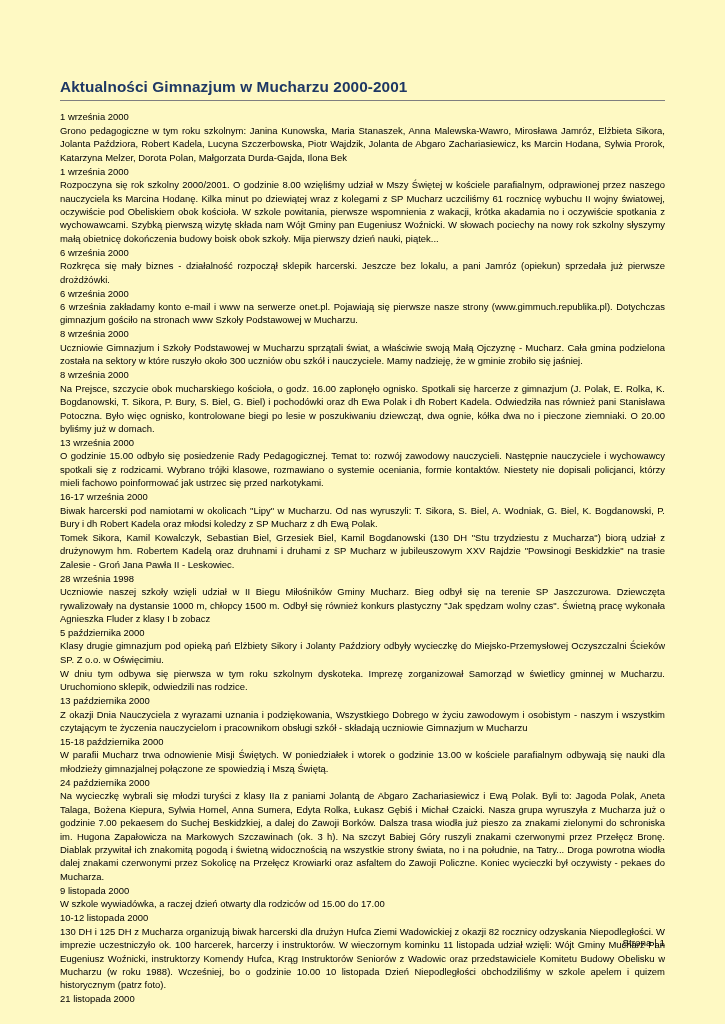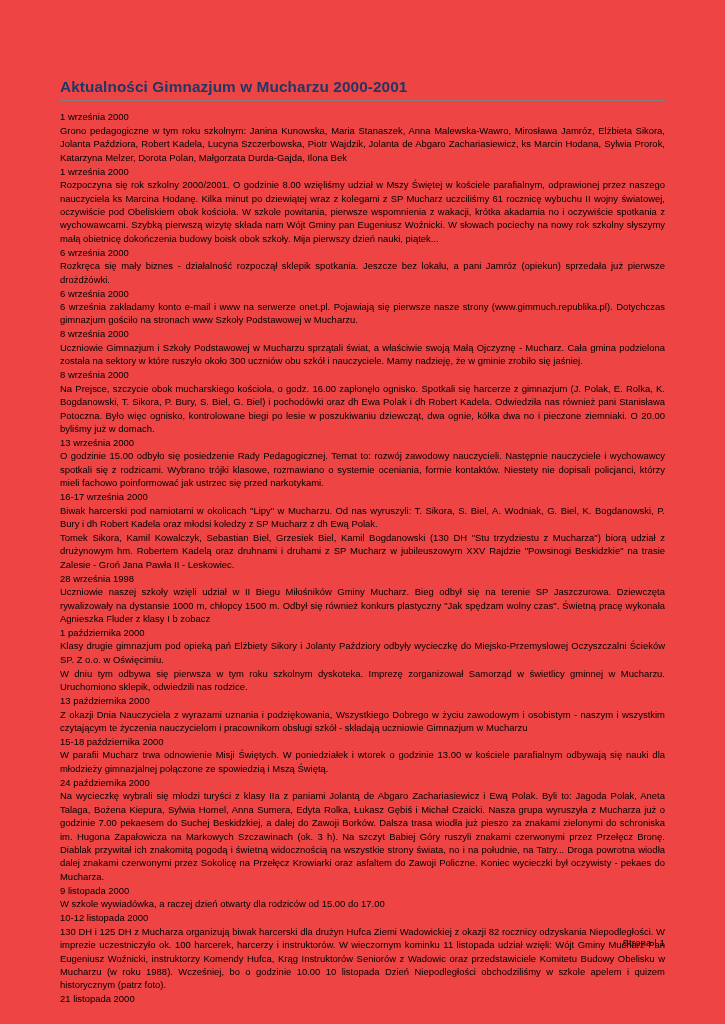--- a/index.html
+++ b/index.html
@@ -12,21 +12,21 @@
     height: 1024px;
     font-family: "Liberation Sans", sans-serif;
     color: #000000;
   }
   .page {
     position: relative;
     width: 725px;
     height: 1024px;
     box-sizing: border-box;
     padding: 78px 60px 0 60px;
-    background: #ef4444;
+    background: #fef9c3;
   }
   .doc-title {
     color: #1f3864;
     font-weight: bold;
     font-size: 11.5pt;
     letter-spacing: 0.1px;
     margin: 0 0 4px 0;
     line-height: 1.2;
   }
   .title-rule {
@@ -73,21 +73,21 @@
       <div class="entry-body">Grono pedagogiczne w tym roku szkolnym: Janina Kunowska, Maria Stanaszek, Anna Malewska-Wawro, Mirosława Jamróz, Elżbieta Sikora, Jolanta Paździora, Robert Kadela, Lucyna Szczerbowska, Piotr Wajdzik, Jolanta de Abgaro Zachariasiewicz, ks Marcin Hodana, Sylwia Prorok, Katarzyna Melzer, Dorota Polan, Małgorzata Durda-Gajda, Ilona Bek</div>
     </div>
 
     <div class="entry">
       <div class="entry-date">1 września 2000</div>
       <div class="entry-body">Rozpoczyna się rok szkolny 2000/2001. O godzinie 8.00 wzięliśmy udział w Mszy Świętej w kościele parafialnym, odprawionej przez naszego nauczyciela ks Marcina Hodanę. Kilka minut po dziewiątej wraz z kolegami z SP Mucharz uczciliśmy 61 rocznicę wybuchu II wojny światowej, oczywiście pod Obeliskiem obok kościoła. W szkole powitania, pierwsze wspomnienia z wakacji, krótka akadamia no i oczywiście spotkania z wychowawcami. Szybką pierwszą wizytę składa nam Wójt Gminy pan Eugeniusz Woźnicki. W słowach pociechy na nowy rok szkolny słyszymy małą obietnicę dokończenia budowy boisk obok szkoły. Mija pierwszy dzień nauki, piątek...</div>
     </div>
 
     <div class="entry">
       <div class="entry-date">6 września 2000</div>
-      <div class="entry-body">Rozkręca się mały biznes - działalność rozpoczął  sklepik spotkania. Jeszcze bez lokalu, a pani Jamróz (opiekun) sprzedała już pierwsze drożdżówki.</div>
+      <div class="entry-body">Rozkręca się mały biznes - działalność rozpoczął  sklepik harcerski. Jeszcze bez lokalu, a pani Jamróz (opiekun) sprzedała już pierwsze drożdżówki.</div>
     </div>
 
     <div class="entry">
       <div class="entry-date">6 września 2000</div>
       <div class="entry-body">6 września zakładamy konto e-mail i www na serwerze onet.pl. Pojawiają się pierwsze nasze strony (www.gimmuch.republika.pl). Dotychczas gimnazjum gościło na stronach www Szkoły Podstawowej w Mucharzu.</div>
     </div>
 
     <div class="entry">
       <div class="entry-date">8 września 2000</div>
       <div class="entry-body">Uczniowie Gimnazjum i Szkoły Podstawowej w Mucharzu sprzątali świat, a właściwie swoją Małą Ojczyznę - Mucharz. Cała gmina podzielona została na sektory w które ruszyło około 300 uczniów obu szkół i nauczyciele. Mamy nadzieję, że w gminie zrobiło się jaśniej.</div>
@@ -111,21 +111,21 @@
     <div class="entry">
       <div class="entry-body">Tomek Sikora, Kamil Kowalczyk, Sebastian Biel, Grzesiek Biel, Kamil Bogdanowski (130 DH "Stu trzydziestu z Mucharza") biorą udział z drużynowym hm. Robertem Kadelą oraz druhnami i druhami z SP Mucharz w jubileuszowym XXV Rajdzie "Powsinogi Beskidzkie" na trasie Zalesie - Groń Jana Pawła II - Leskowiec.</div>
     </div>
 
     <div class="entry">
       <div class="entry-date">28 września 1998</div>
       <div class="entry-body">Uczniowie naszej szkoły wzięli udział w II Biegu Miłośników Gminy Mucharz. Bieg odbył się na terenie SP Jaszczurowa. Dziewczęta rywalizowały na dystansie 1000 m, chłopcy 1500 m. Odbył się również konkurs plastyczny "Jak spędzam wolny czas". Świetną pracę wykonała Agnieszka Fluder z klasy I b zobacz</div>
     </div>
 
     <div class="entry">
-      <div class="entry-date">1 października 2000</div>
+      <div class="entry-date">5 października 2000</div>
       <div class="entry-body">Klasy drugie gimnazjum pod opieką pań Elżbiety Sikory i Jolanty Paździory odbyły wycieczkę do Miejsko-Przemysłowej Oczyszczalni Ścieków SP. Z o.o. w Oświęcimiu.</div>
     </div>
 
     <div class="entry">
       <div class="entry-body">W dniu tym odbywa się pierwsza w tym roku szkolnym dyskoteka. Imprezę zorganizował Samorząd w świetlicy gminnej w Mucharzu. Uruchomiono sklepik, odwiedzili nas rodzice.</div>
     </div>
 
     <div class="entry">
       <div class="entry-date">13 października 2000</div>
       <div class="entry-body">Z okazji Dnia Nauczyciela z wyrazami uznania i podziękowania, Wszystkiego Dobrego w życiu zawodowym i osobistym - naszym i wszystkim czytającym te życzenia nauczycielom i pracownikom obsługi szkół - składają uczniowie Gimnazjum w Mucharzu</div>

